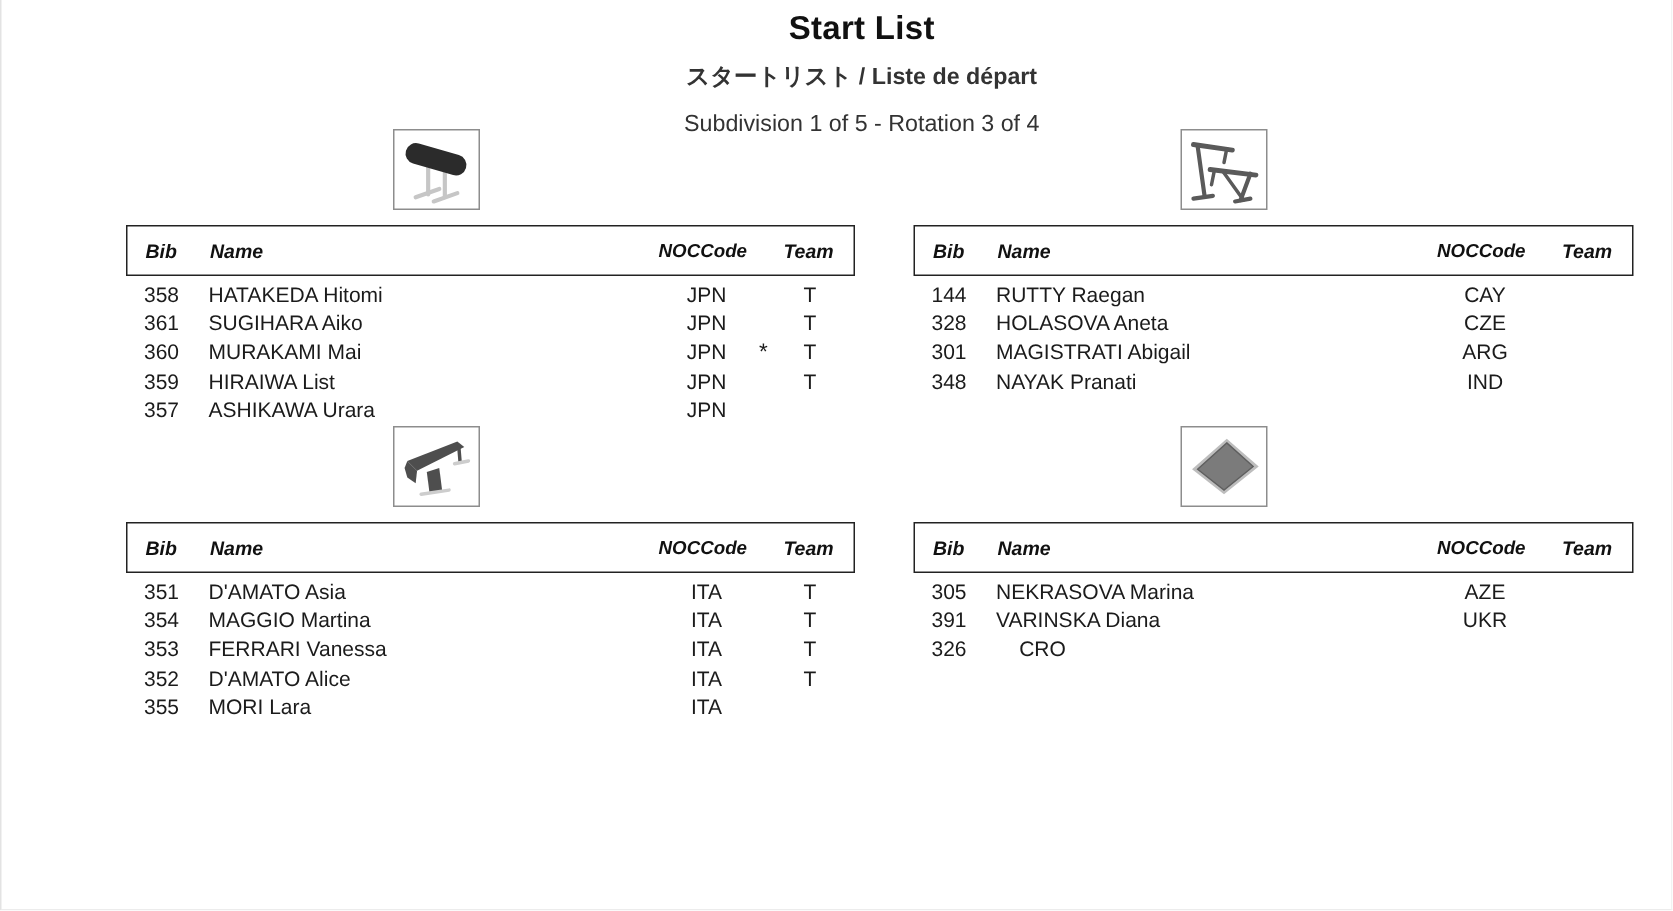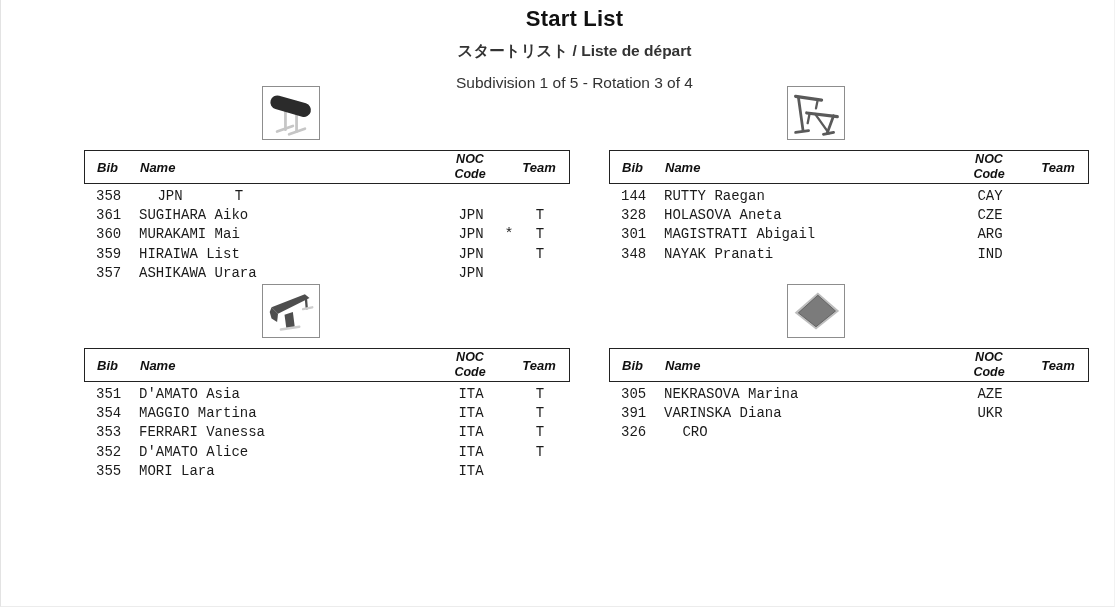--- a/index.html
+++ b/index.html
@@ -30,33 +30,33 @@
   .icon-box svg { display:block; width:54px; height:50px; }
 
   .thead {
     position:absolute; top:64px; left:0; right:0; height:34px;
     border:1.5px solid #222; background:#fff;
     display:flex; align-items:center;
     font-weight:bold; font-size:13px; color:#111;
     box-sizing:border-box;
     font-style:italic;
   }
-  .tbody { position:absolute; top:100px; left:0; right:0;font-family:Liberation Mono, monospace; }
+  .tbody { position:absolute; top:100px; left:0; right:0; }
   .row {
     display:flex; align-items:center;
     height:19.3px; font-size:14px; color:#1b1b1b;
   }
   .c.bib  { width:43px; padding-left:12px; flex:none; }
   .c.name { flex:1; }
   .c.noc  { width:62px; text-align:center; flex:none; }
   .c.star { width:14px; text-align:center; flex:none; font-size:15px; }
   .c.team { width:48px; text-align:center; margin-right:6px; flex:none; }
   .thead .noc-stack {
     width:62px; flex:none;
-    display:flex; flex-direction:column; align-items:center;
+    display:flex; flex-direction:row; align-items:center;
     font-size:12.5px; line-height:1.2;
   }
 </style>
 </head>
 <body>
 
 <div class="page">
 
   <div class="title-line main-title">Start List</div>
   <div class="title-line sub-title">スタートリスト / Liste de départ</div>
@@ -80,20 +80,21 @@
       <span class="noc-stack">
         <span>NOC</span>
         <span>Code</span>
       </span>
       <span class="c star"></span>
       <span class="c team">Team</span>
     </div>
     <div class="tbody">
         <div class="row">
     <span class="c bib">358</span>
+    <span class="c name">HATAKEDA Hitomi</span>
     <span class="c noc">JPN</span>
     <span class="c star"></span>
     <span class="c team">T</span>
   </div>
         <div class="row">
     <span class="c bib">361</span>
     <span class="c name">SUGIHARA Aiko</span>
     <span class="c noc">JPN</span>
     <span class="c star"></span>
     <span class="c team">T</span>

